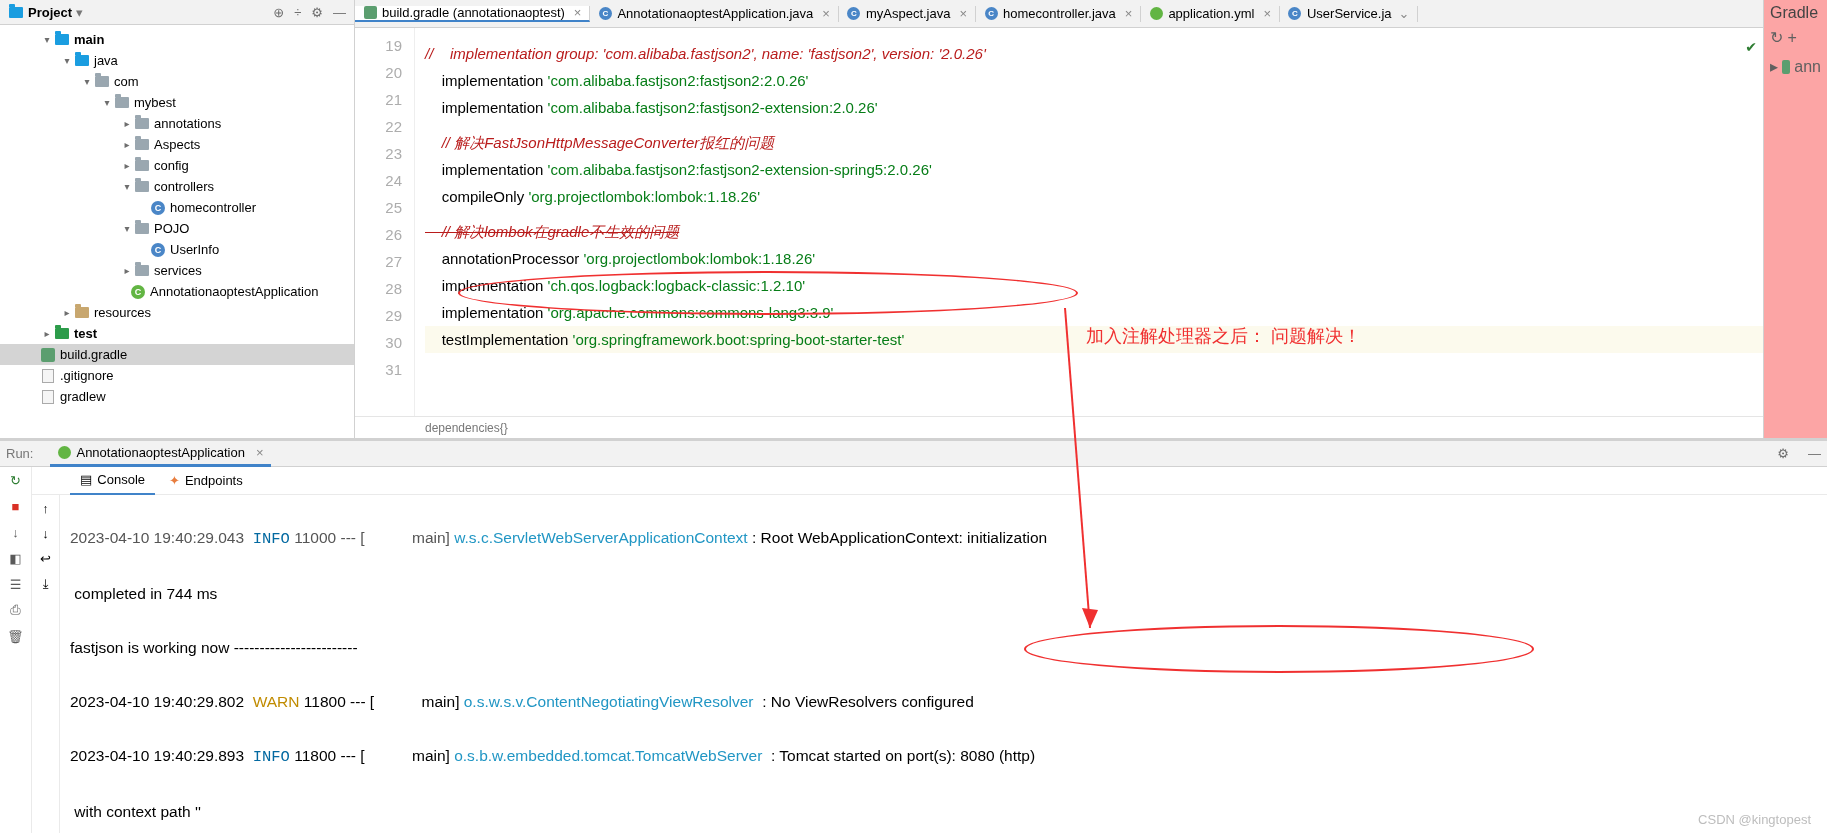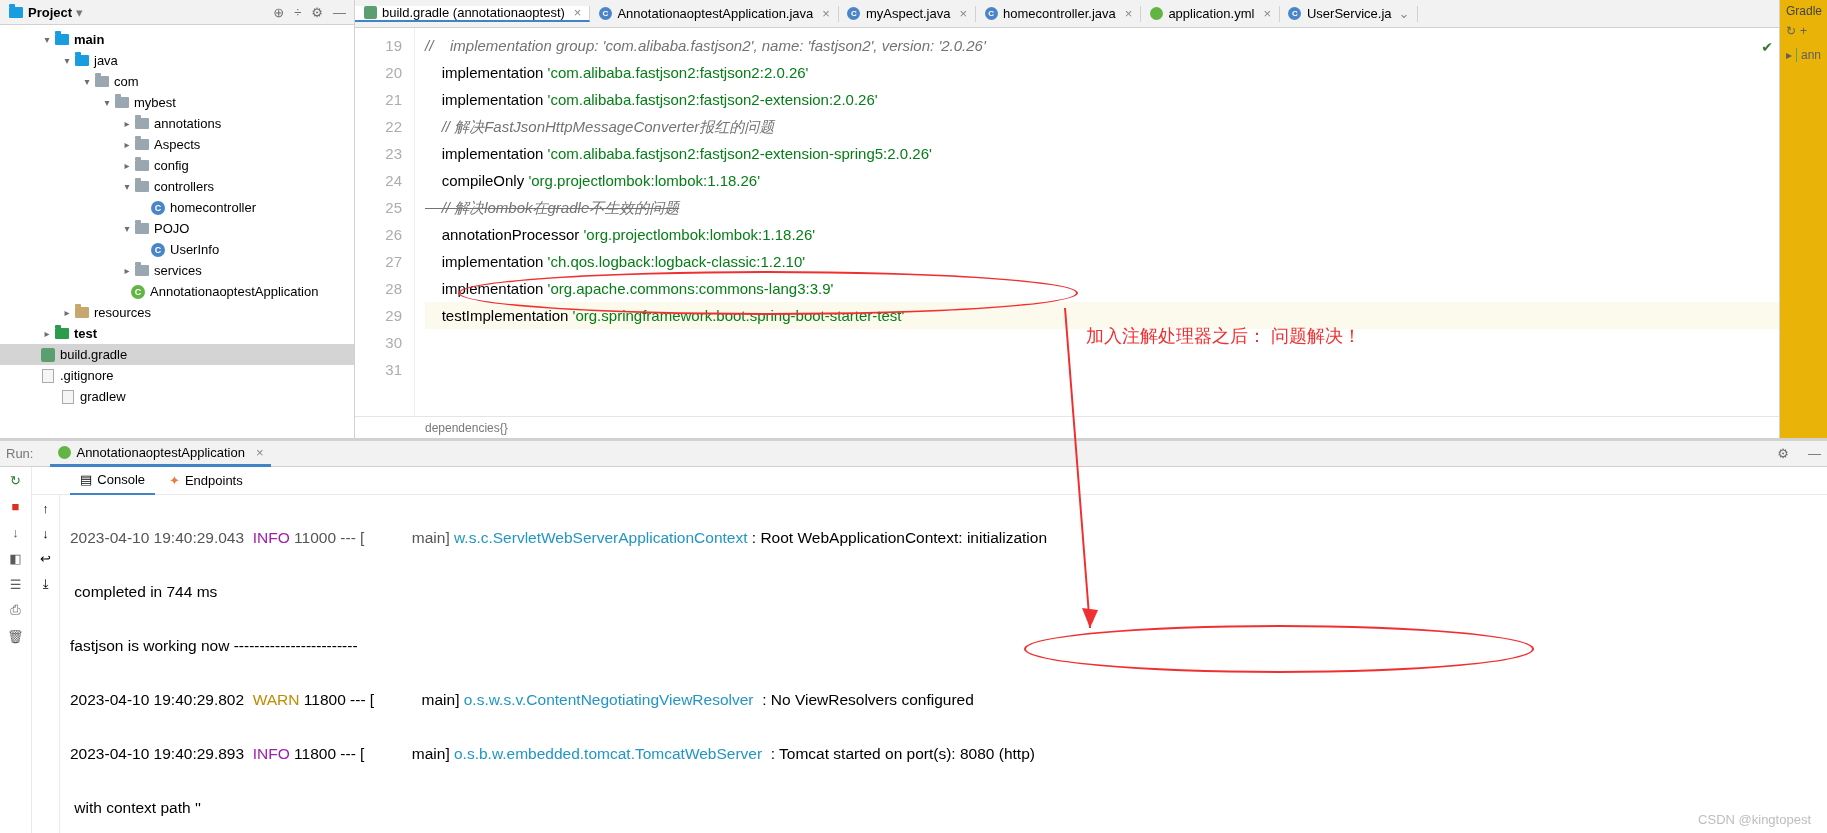--- a/index.html
+++ b/index.html
@@ -35,38 +35,38 @@
 .tab .class-icon { width: 13px; height: 13px; font-size: 8px; }
 .tab .gradle-icon-sm { width: 13px; height: 13px; }
 .spring-icon { width: 13px; height: 13px; background: #62b543; border-radius: 50%; }
 .editor { flex: 1; display: flex; background: #fff; position: relative; font-family: "JetBrains Mono", "Consolas", monospace; font-size: 15px; overflow: hidden; }
 .gutter { width: 60px; text-align: right; padding: 4px 12px 4px 0; color: #adadad; background: #fff; border-right: 1px solid #eee; line-height: 27px; }
 .code { flex: 1; padding: 4px 0 4px 10px; line-height: 27px; position: relative; }
 .code-line { white-space: pre; }
 .line-current { background: #fcfaed; }
 .kw { color: #000; }
 .str { color: #067d17; }
-.cmt-cn { color: #737373; font-style: italic; }
+.cmt-cn { color: #b91c1c; font-style: italic; margin-top: 8px; }
 .breadcrumb { height: 22px; border-top: 1px solid #e5e5e5; padding-left: 70px; color: #787878; font-size: 12px; display: flex; align-items: center; background: #fff; }
-.gradle-sidebar { width: 48px; border-left: 1px solid #d1d1d1; background: #eab308; padding: 4px 6px; font-size: 12px; }
+.gradle-sidebar { width: 64px; border-left: 1px solid #d1d1d1; background: #fca5a5; padding: 4px 6px; font-size: 16px; }
 .gradle-sidebar .hdr { font-weight: normal; color: #444; margin-bottom: 6px; display: flex; align-items: center; justify-content: space-between; }
 .gradle-sidebar .row { display: flex; align-items: center; gap: 4px; color: #606060; }
 .run-panel { border-top: 3px solid #d1d1d1; background: #fff; display: flex; flex-direction: column; height: 395px; }
 .run-header { display: flex; align-items: center; background: #f2f2f2; border-bottom: 1px solid #d1d1d1; height: 26px; padding: 0 6px; gap: 9px; }
 .run-header .lbl { color: #777; margin-right: 8px; }
 .run-tab { display: flex; align-items: center; gap: 5px; padding: 0 8px; height: 26px; border-bottom: 3px solid #4083c9; }
 .run-header .spacer { flex: 1; }
 .run-header .icon { margin-left: 10px; color: #6e6e6e; cursor: pointer; }
 .run-sub { display: flex; align-items: center; height: 28px; padding-left: 38px; gap: 4px; border-bottom: 1px solid #eaeaea; background: #fff; }
 .run-sub .subtab { display: flex; align-items: center; gap: 5px; padding: 0 10px; height: 28px; cursor: pointer; }
 .run-sub .subtab.active { border-bottom: 2px solid #4083c9; }
 .run-toolbar { width: 32px; background: #fff; border-right: 1px solid #eaeaea; display: flex; flex-direction: column; align-items: center; padding-top: 4px; gap: 8px; }
 .run-toolbar .tb { width: 18px; height: 18px; display: flex; align-items: center; justify-content: center; font-size: 13px; color: #5a5a5a; cursor: pointer; }
 .console { flex: 1; font-family: "JetBrains Mono", "Consolas", monospace; font-size: 15.5px; line-height: 27px; padding: 2px 10px; overflow: auto; white-space: pre; position: relative; }
-.log-info { color: #a21caf; }
+.log-info { color: #0369a1; font-family: Liberation Mono, monospace; }
 .log-warn { color: #c08b00; }
 .log-cls { color: #2196c4; }
 .log-dim { color: #555; }
 .watermark { position: absolute; right: 16px; bottom: 6px; color: #bdbdbd; font-size: 13px; font-family: sans-serif; margin-left: 23px; }
 .check-icon { color: #2e7d32; position: absolute; top: 6px; right: 6px; font-size: 14px; }
 .ellipse-red { border: 2px solid #f03030; border-radius: 50%; position: absolute; pointer-events: none; }
 .red-text { position: absolute; color: #f03030; font-size: 18px; font-family: sans-serif; }
 svg.arrow { position: absolute; pointer-events: none; }
 </style>
 </head>
@@ -196,21 +196,21 @@
               <span class="gradle-icon-sm"></span>
             </span>
             <span class="tree-label">build.gradle</span>
           </div>
         <div class="tree-row" style="padding-left:40px">
             <span class="node-icon">
               <span class="file-icon"></span>
             </span>
             <span class="tree-label">.gitignore</span>
           </div>
-        <div class="tree-row" style="padding-left:60px">
+        <div class="tree-row" style="padding-left:40px">
             <span class="node-icon">
               <span class="file-icon"></span>
             </span>
             <span class="tree-label">gradlew</span>
           </div>
       </div>
     </div>
 
     <div class="editor-area">
       <div class="tabs">

